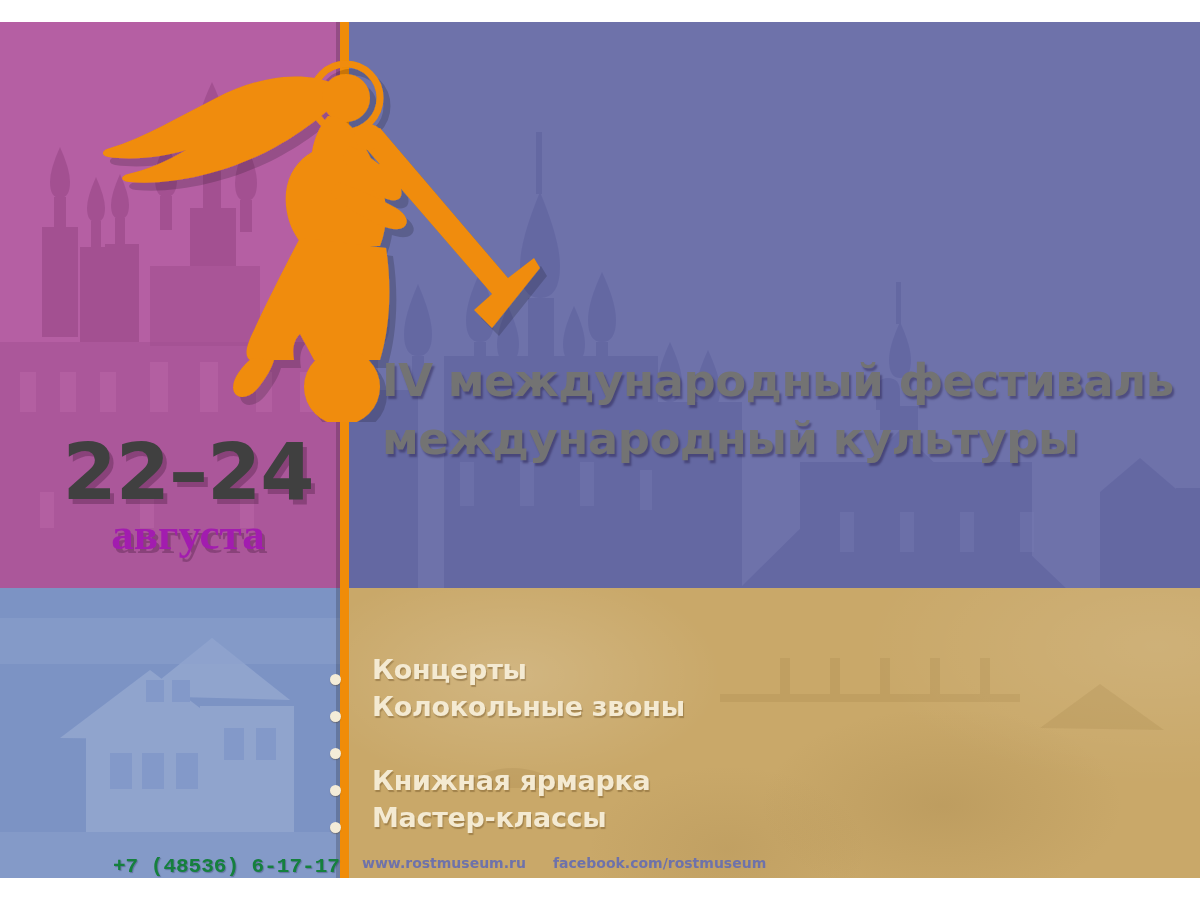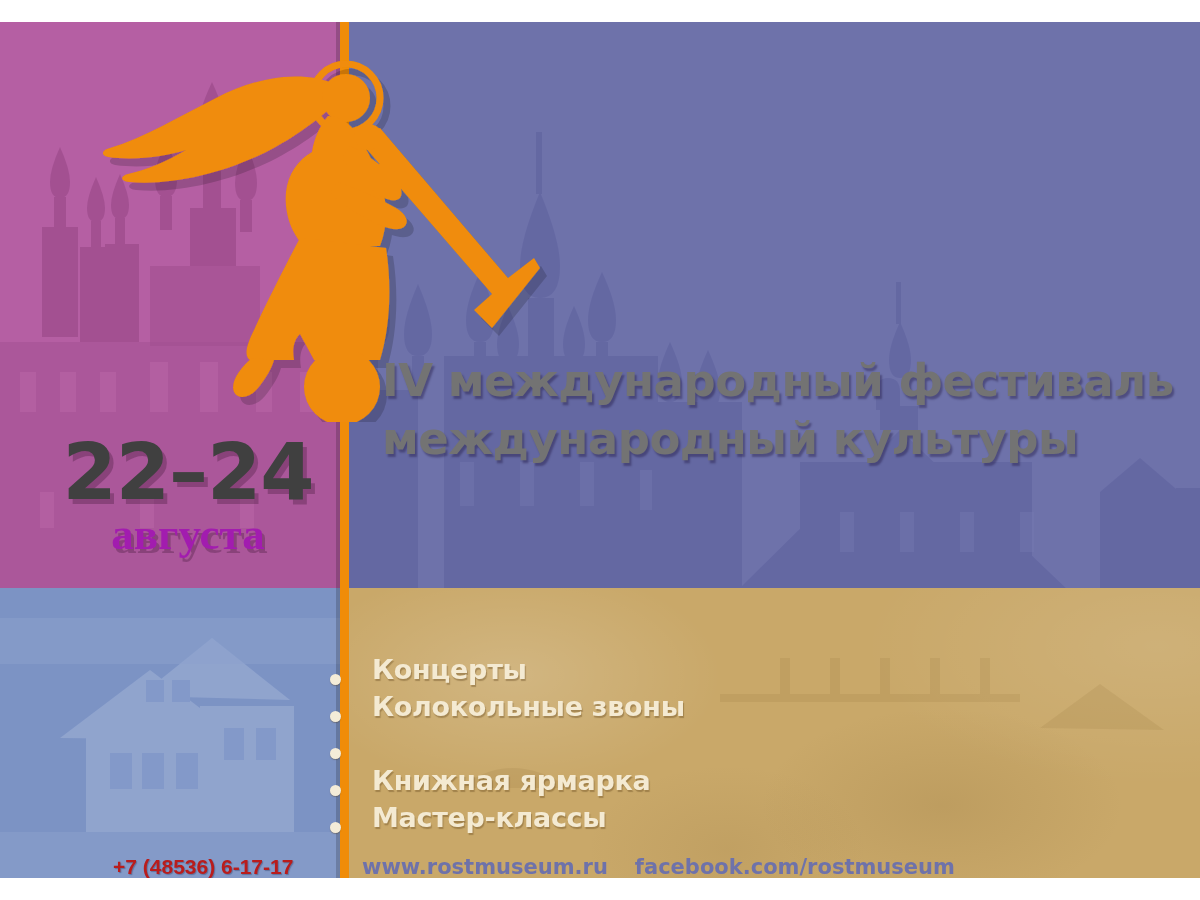--- a/index.html
+++ b/index.html
@@ -177,37 +177,37 @@
     text-shadow: 1px 2px 1px rgba(90,60,20,.35);
     white-space: nowrap;
   }
 
   
   .phone {
     position: absolute;
     left: 113px;
     top: 833px;
     z-index: 8;
-    font-family: Liberation Sans, sans-serif;
+    font-family: Liberation Mono, monospace;
     font-weight: 700;
     font-size: 21px;
-    color: #b91c1c;
+    color: #15803d;
     text-shadow: 1px 1px 1px rgba(30,40,80,.35);
     white-space: nowrap;
   }
   .links {
     position: absolute;
     left: 362px;
     top: 833px;
     z-index: 8;
     display: flex;
     gap: 27px;
     font-family: "DejaVu Sans", sans-serif;
     font-weight: 700;
-    font-size: 21px;
+    font-size: 14px;
     color: #6e72aa;
     white-space: nowrap;
   }
   .links a { color: #6e72aa; text-decoration: none; }
 </style>
 </head>
 <body>
 
 <div id="poster">
   <div class="canvas">

